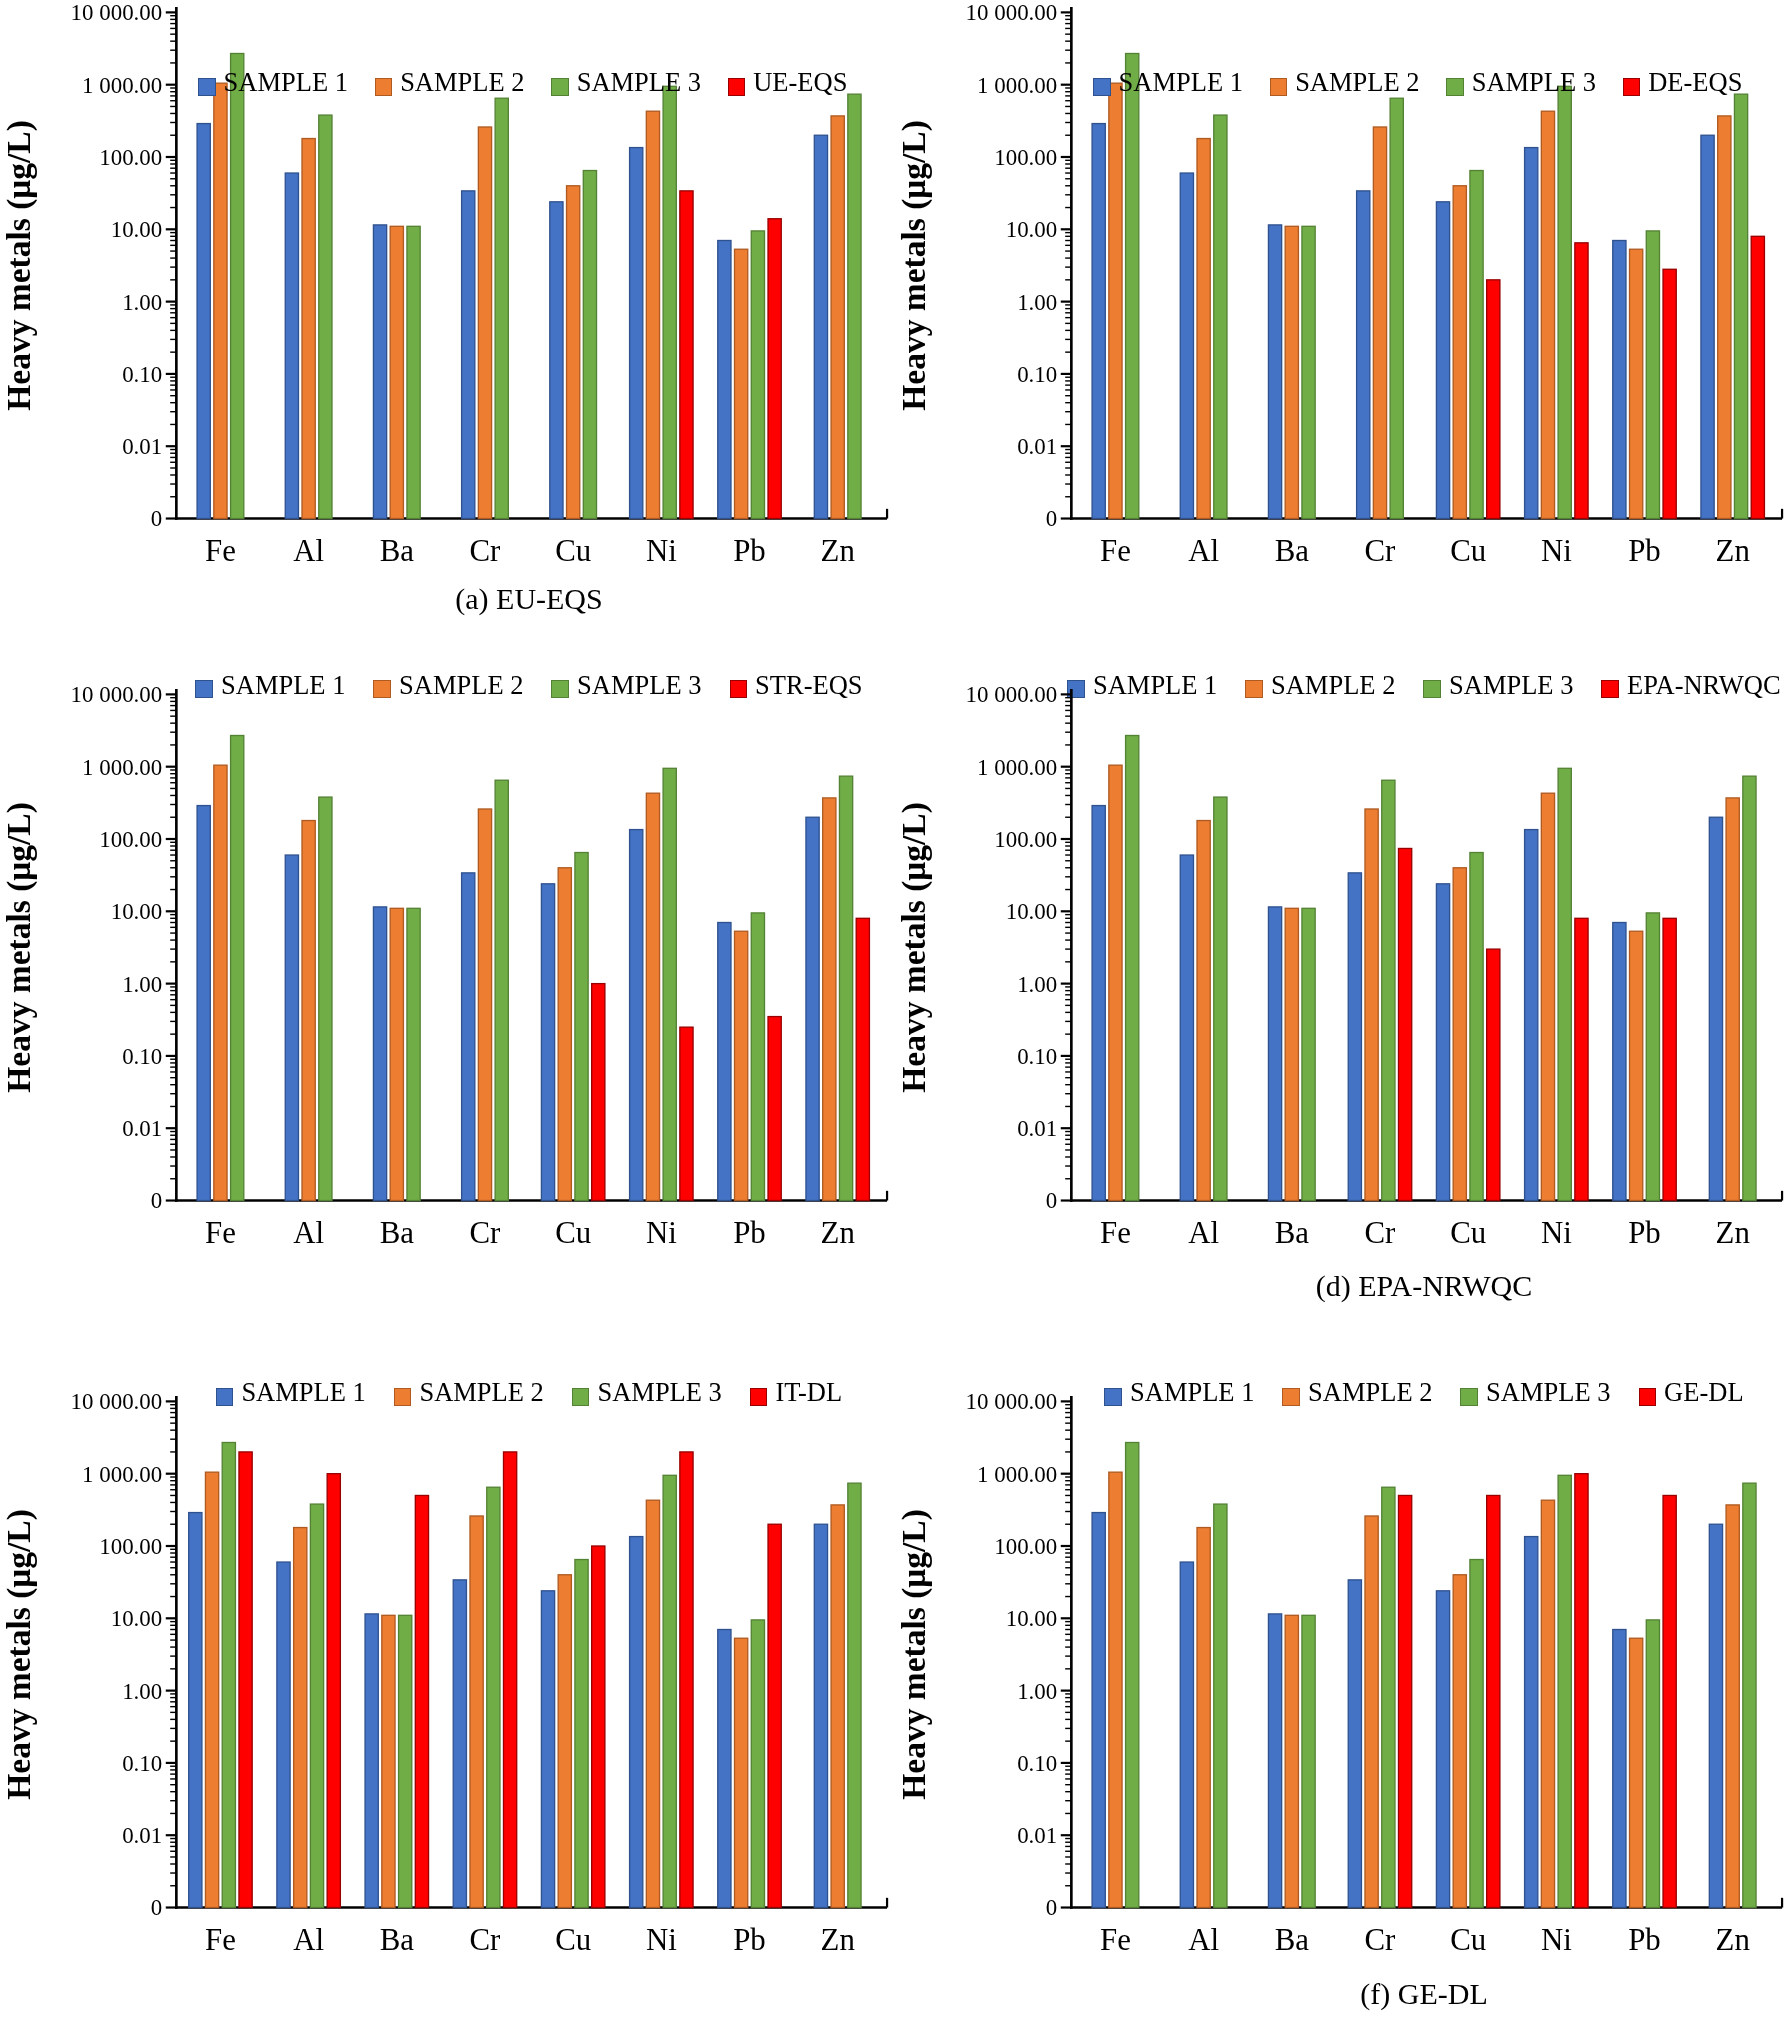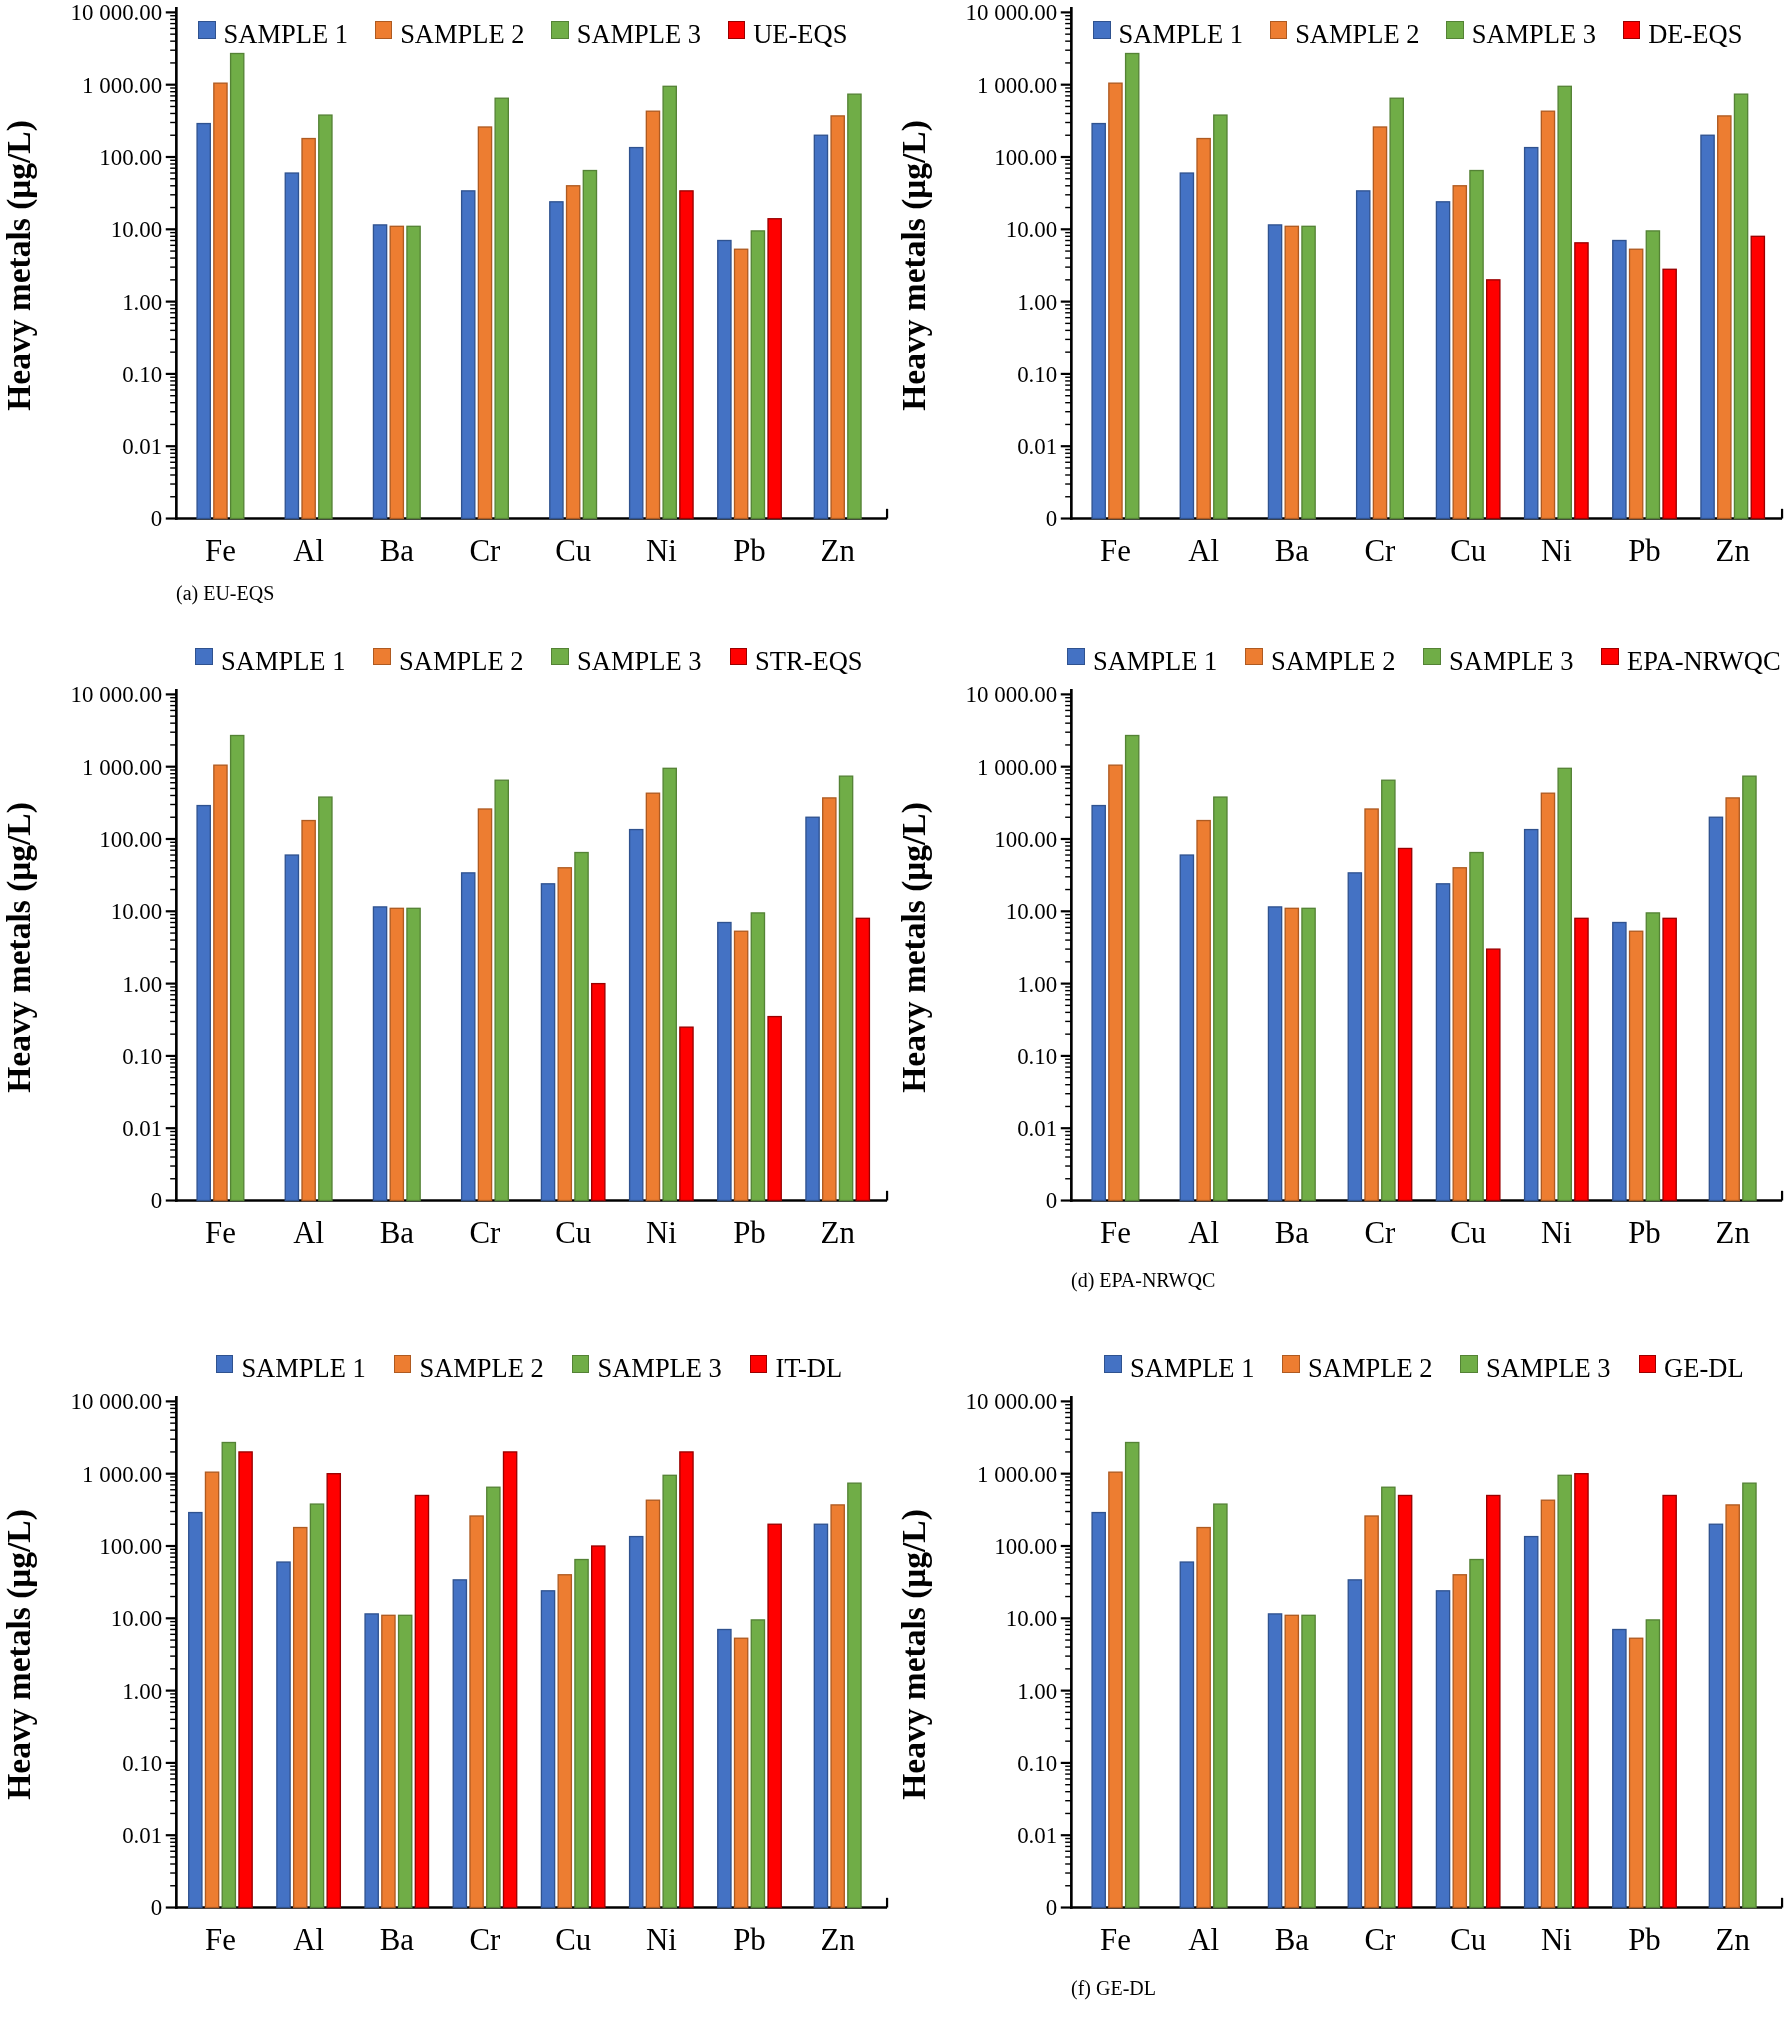--- a/index.html
+++ b/index.html
@@ -9,25 +9,25 @@
     display:grid; grid-template-columns:895px 895px;
     grid-template-rows:631px 697px 714px;
   }
   .panel { position:relative; overflow:visible; }
   .panel.row2 { padding-top:8.8px; box-sizing:border-box; }
   .panel.row3 { padding-top:19.4px; box-sizing:border-box; }
   svg.chart { display:block; width:895px; height:575px; overflow:visible; }
   .legend { display:flex; align-items:center; font-size:26.5px; line-height:1; white-space:nowrap; }
   .legend-above { margin-left:176px; width:706px; justify-content:center; gap:28px; height:42px; }
   .legend-overlay { position:absolute; left:198px; top:21px; gap:26.5px; z-index:2; }
-  .legend-item { display:flex; align-items:flex-start; gap:8px; }
+  .legend-item { display:flex; align-items:flex-end; gap:8px;margin-top:48px; }
   .swatch { width:17.6px; height:17.6px; border:1.8px solid #555; box-sizing:border-box; display:inline-block; }
   .caption {
-    margin-left:176px; width:706px; 
-    font-size:20px; padding-top:12.4px;
+    margin-left:176px; width:706px; text-align:center;
+    font-size:30px; padding-top:12.4px;
   }
   .panel.row1 .caption { padding-top:7px; }
 </style>
 </head>
 <body>
 
 <div class="figure">
 
   <div class="panel row1">
     <div class="legend legend-overlay">

